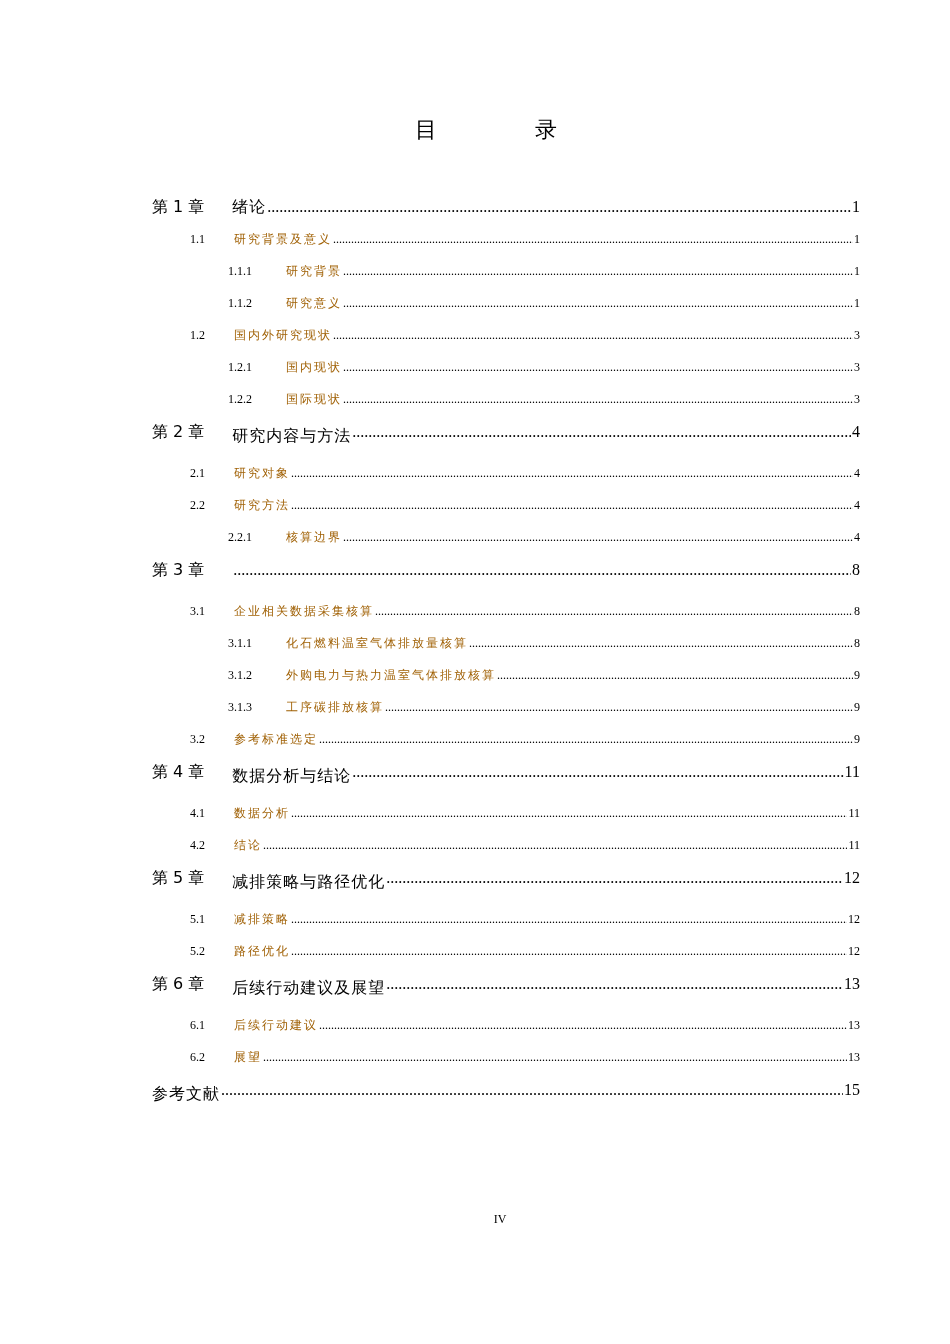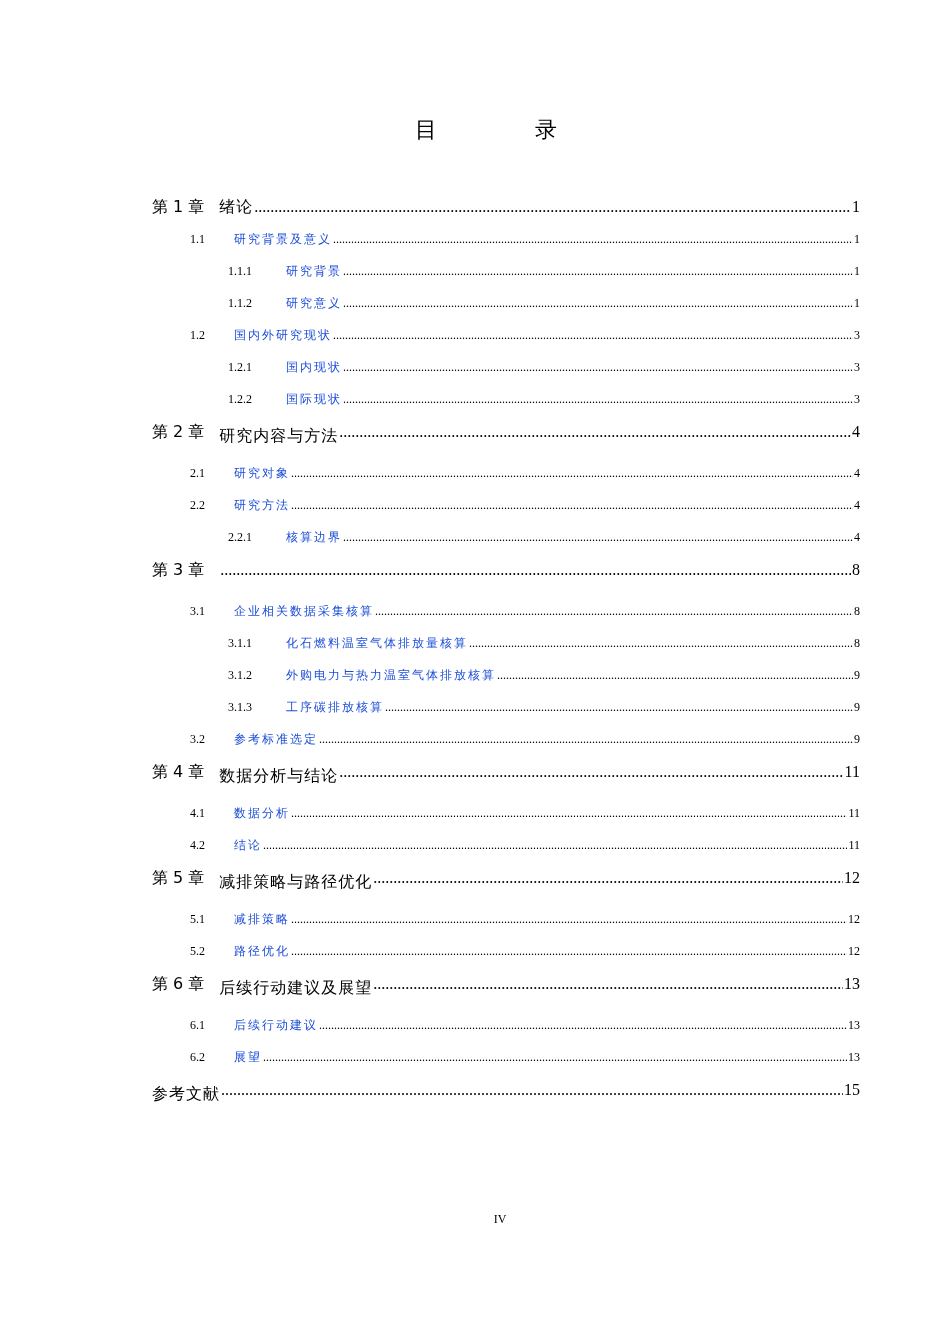--- a/index.html
+++ b/index.html
@@ -46,28 +46,28 @@
     }
     .toc-row.chapter.gap { margin-top: 10px; align-items: center; }
     .toc-row.lvl2 { padding-left: 38px; }
     .toc-row.lvl3 { padding-left: 76px; }
     .num {
       font-family: "Liberation Serif", serif;
       display: inline-block;
     }
     .toc-row.lvl2 .num { width: 44px; }
     .toc-row.lvl3 .num { width: 58px; }
-    .toc-row.chapter .num { font-family: "DejaVu Sans", sans-serif; margin-right: 15px; }
+    .toc-row.chapter .num { font-family: "DejaVu Sans", sans-serif; margin-right: 28px; }
     .label {
       font-family: Liberation Mono, monospace;
       letter-spacing: 1px;
       margin-top: 10px;
     }
     .toc-row.lvl2 .label, .toc-row.lvl3 .label {
-      color: #1d4ed8;
+      color: #a16207;
       letter-spacing: 2px;
     }
     .leader {
       flex: 1;
       overflow: hidden;
       margin: 0 1px;
       font-family: "Liberation Serif", serif;
       letter-spacing: 0px;
       color: #000;
     }

